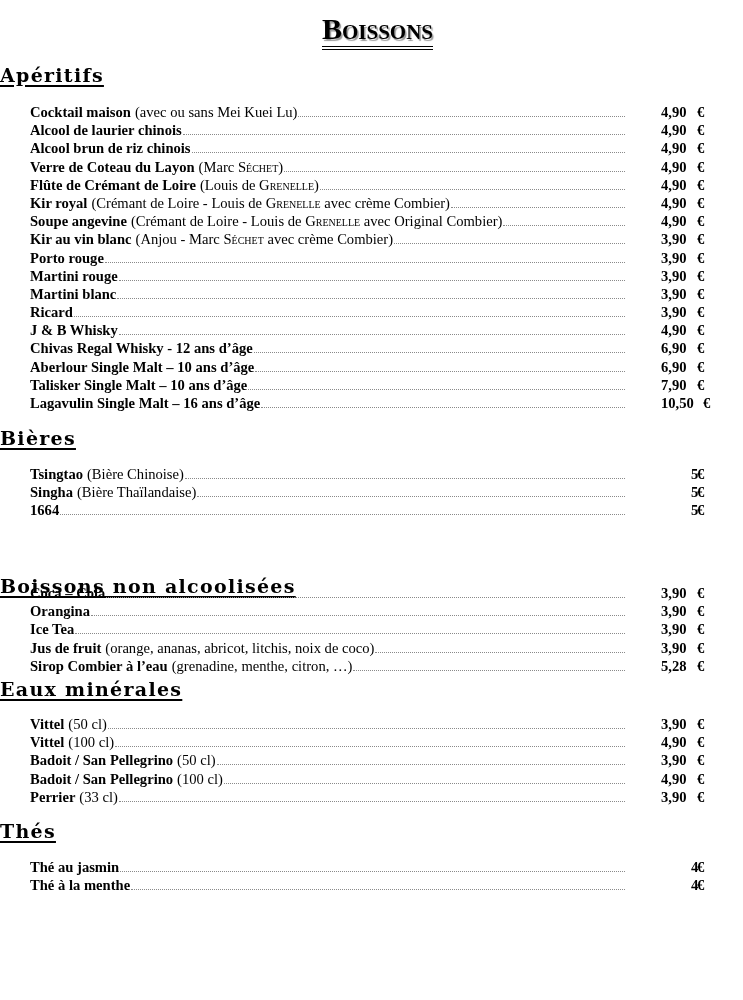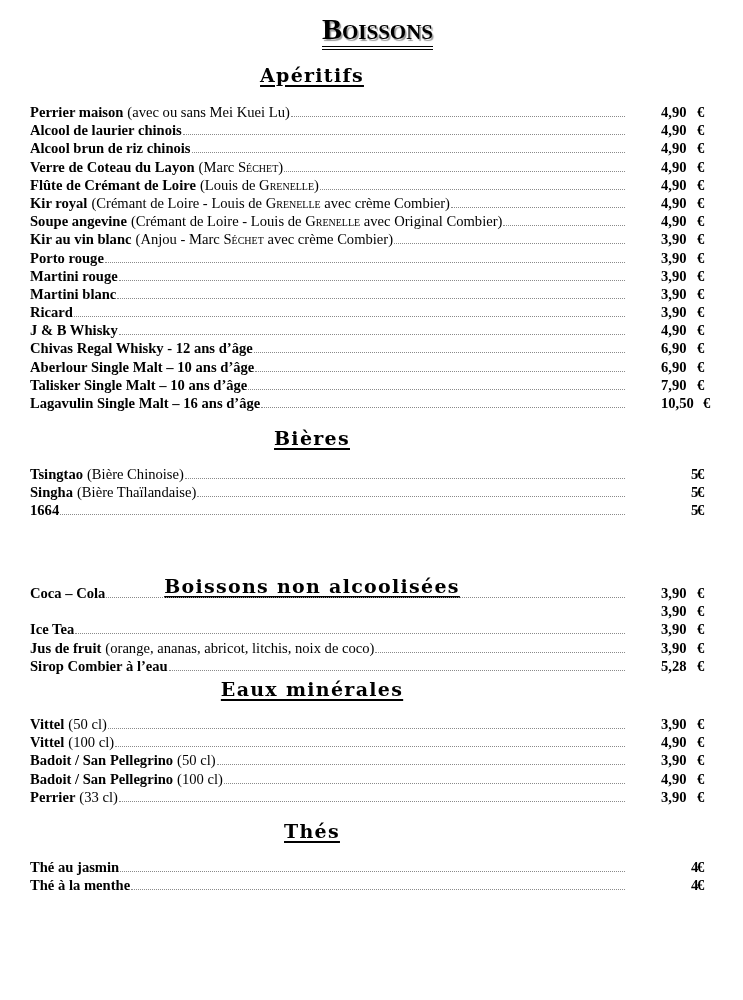--- a/index.html
+++ b/index.html
@@ -19,21 +19,20 @@
       font-size: 30px;
       font-variant: small-caps;
       letter-spacing: 0px;
       line-height: 34px;
       text-shadow: 1.5px 1.5px 1px #9a9a9a;
       border-bottom: 4px double #000;
       padding-bottom: 0px;
     }
     .section-title {
       position: absolute; left: 0; width: 624px;
-      text-align: center;
     }
     .section-title span {
       font-family: "DejaVu Serif", serif;
       font-weight: bold;
       font-size: 19px;
       letter-spacing: 1.3px;
       text-decoration: underline;
       text-underline-offset: 3px;
       text-decoration-thickness: 1.5px;
     }
@@ -80,21 +79,21 @@
 
 <div class="title">
   <span>Boissons</span>
 </div>
 
 <div id="menu">
     <div class="section-title" style="top: 64px;"><span>Apéritifs</span></div>
     <div class="rows" style="top: 103px;">
       <div class="row">
         <div class="label-wrap">
-          <span class="name">Perrier maison</span>
+          <span class="name">Cocktail maison</span>
           <span class="detail">(avec ou sans Mei Kuei Lu)</span>
           <span class="leader"></span>
         </div>
         <span class="price">4,90</span>
         <span class="euro">€</span>
       </div>
       <div class="row">
         <div class="label-wrap">
           <span class="name">Alcool de laurier chinois</span>
           <span class="leader"></span>
@@ -261,20 +260,24 @@
     <div class="rows" style="top: 572px; margin-top: 12px;">
       <div class="row">
         <div class="label-wrap">
           <span class="name">Coca – Cola</span>
           <span class="leader"></span>
         </div>
         <span class="price">3,90</span>
         <span class="euro">€</span>
       </div>
       <div class="row">
+        <div class="label-wrap">
+          <span class="name">Orangina</span>
+          <span class="leader"></span>
+        </div>
         <span class="price">3,90</span>
         <span class="euro">€</span>
       </div>
       <div class="row">
         <div class="label-wrap">
           <span class="name">Ice Tea</span>
           <span class="leader"></span>
         </div>
         <span class="price">3,90</span>
         <span class="euro">€</span>
@@ -284,20 +287,21 @@
           <span class="name">Jus de fruit</span>
           <span class="detail">(orange, ananas, abricot, litchis, noix de coco)</span>
           <span class="leader"></span>
         </div>
         <span class="price">3,90</span>
         <span class="euro">€</span>
       </div>
       <div class="row">
         <div class="label-wrap">
           <span class="name">Sirop Combier à l’eau</span>
+          <span class="detail">(grenadine, menthe, citron, …)</span>
           <span class="leader"></span>
         </div>
         <span class="price">5,28</span>
         <span class="euro">€</span>
       </div>
     </div>
     <div class="section-title" style="top: 678px;"><span>Eaux minérales</span></div>
     <div class="rows" style="top: 715px; text-align: right;">
       <div class="row">
         <div class="label-wrap">

